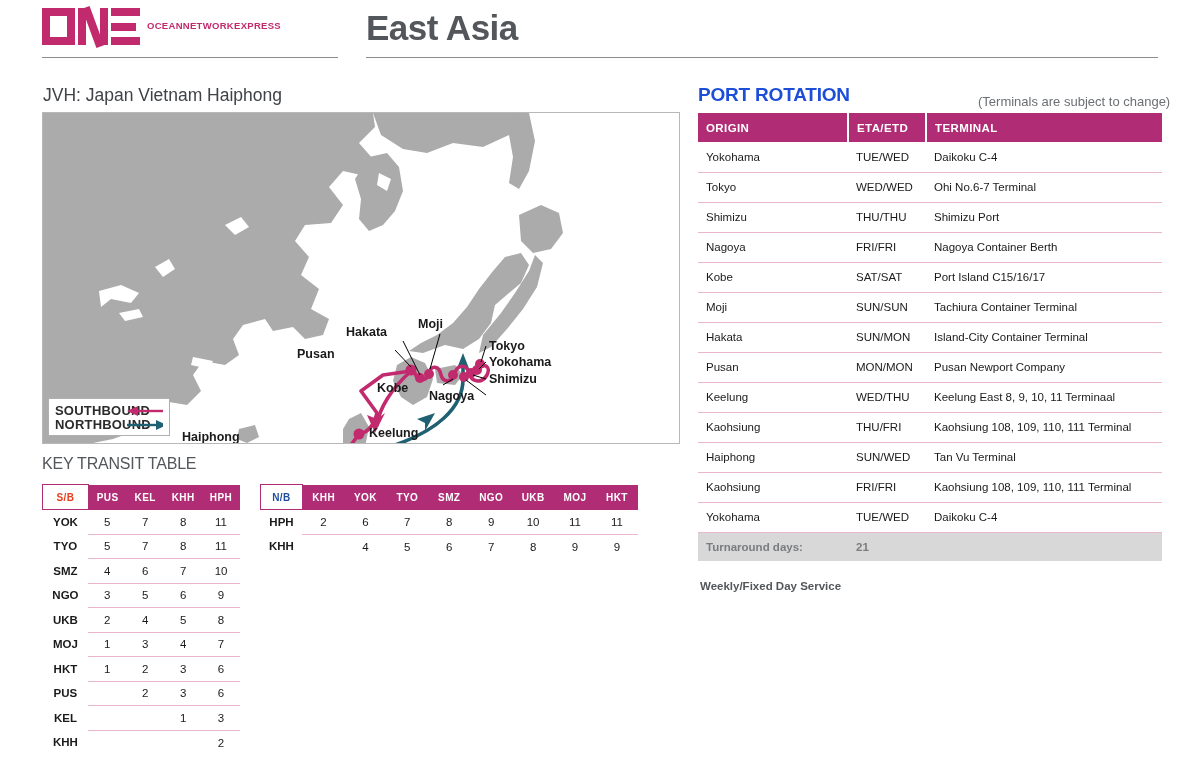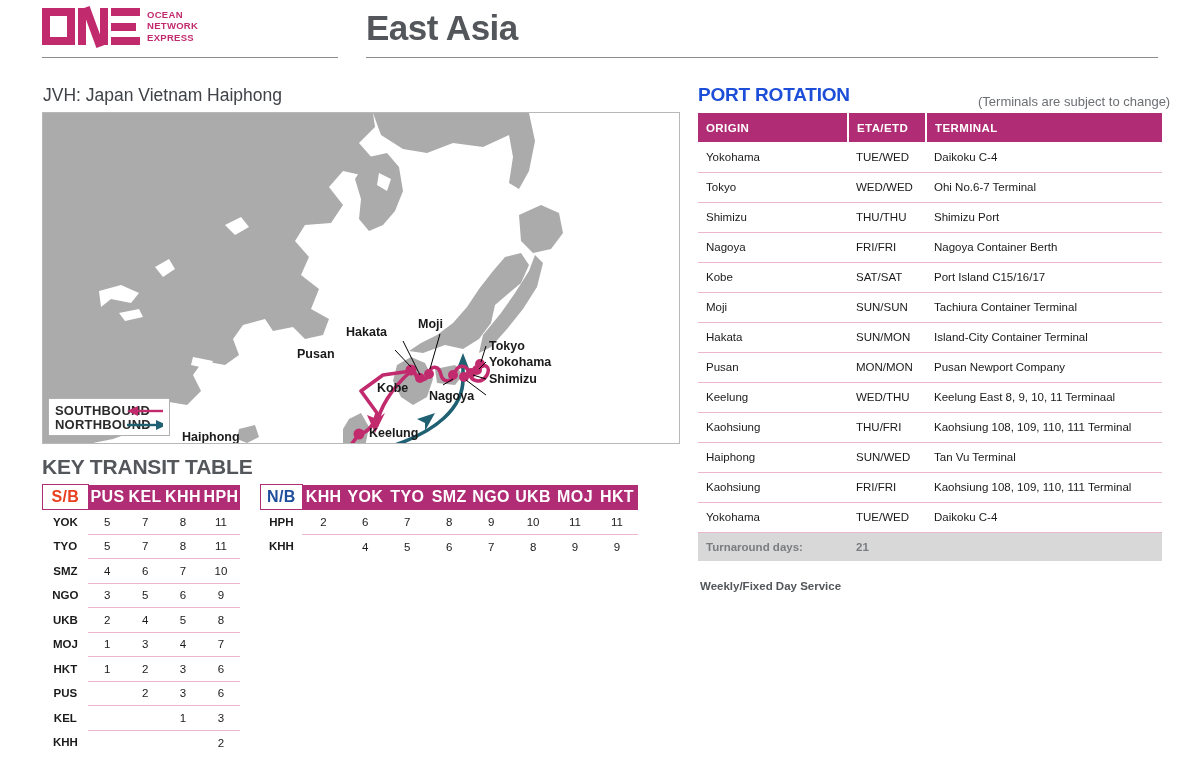--- a/index.html
+++ b/index.html
@@ -33,21 +33,21 @@
     position: absolute; left: 11px; top: -2px;
     width: 8px; height: 42px; background: #C22A6E;
     transform: rotate(-20deg); transform-origin: center;
   }
   .lg-e { position: relative; width: 29px; height: 37px; }
   .lg-e i { position: absolute; left: 0; width: 29px; height: 8px; background: #C22A6E; display:block; }
   .lg-e i.t { top: 0; }
   .lg-e i.m { top: 15px; width: 25px; }
   .lg-e i.b { bottom: 0; }
   .logo-text {
-    display: flex; flex-direction: column;
+    display: flex; flex-direction: row;
     font-size: 9.5px; font-weight: bold; line-height: 11.5px;
     color: #C22A6E; letter-spacing: 0.3px; padding-bottom: 1px;
   }
   .hdr-title {
     position: absolute; left: 366px; top: 8px;
     font-size: 35px; font-weight: bold; color: #53565A;
     letter-spacing: -0.5px;
   }
   .hdr-rule-l { position: absolute; left: 42px; top: 57px; width: 296px; height: 1px; background: #8c8c8c; }
   .hdr-rule-r { position: absolute; left: 366px; top: 57px; width: 792px; height: 1px; background: #8c8c8c; }
@@ -73,29 +73,29 @@
   }
   .legend-row { display: flex; align-items: center; height: 14px; }
   .legend-label {
     font-size: 13px; font-weight: bold; color: #2b2b2b;
     letter-spacing: 0.2px; width: 70px;
   }
 
   
   .ktt-title {
     position: absolute; left: 42px; top: 455px;
-    font-size: 21px; font-weight: bold; color: #53565A;
+    font-size: 16px; font-weight: normal; color: #53565A;
     letter-spacing: -0.2px;
   }
   .tt { position: absolute; border-collapse: collapse; }
   .tt-sb { left: 42px; top: 484px; width: 198px; }
   .tt-nb { left: 260px; top: 484px; width: 378px; }
   .tt thead th {
     background: #B02D76; color: #ffffff;
-    font-size: 16px; font-weight: bold; letter-spacing: 0.4px;
+    font-size: 10px; font-weight: bold; letter-spacing: 0.4px;
     height: 25px; text-align: center; padding: 0;
   }
   .tt thead th.corner {
     background: #ffffff; border: 1px solid #B02D76;
   }
   .tt thead th.corner.sb { color: #E8401F; }
   .tt thead th.corner.nb { color: #1F4E9C; border-radius: 8px; }
   .tt tbody td {
     font-size: 11.5px; color: #1a1a1a;
     height: 24.5px; text-align: center; padding: 0;

